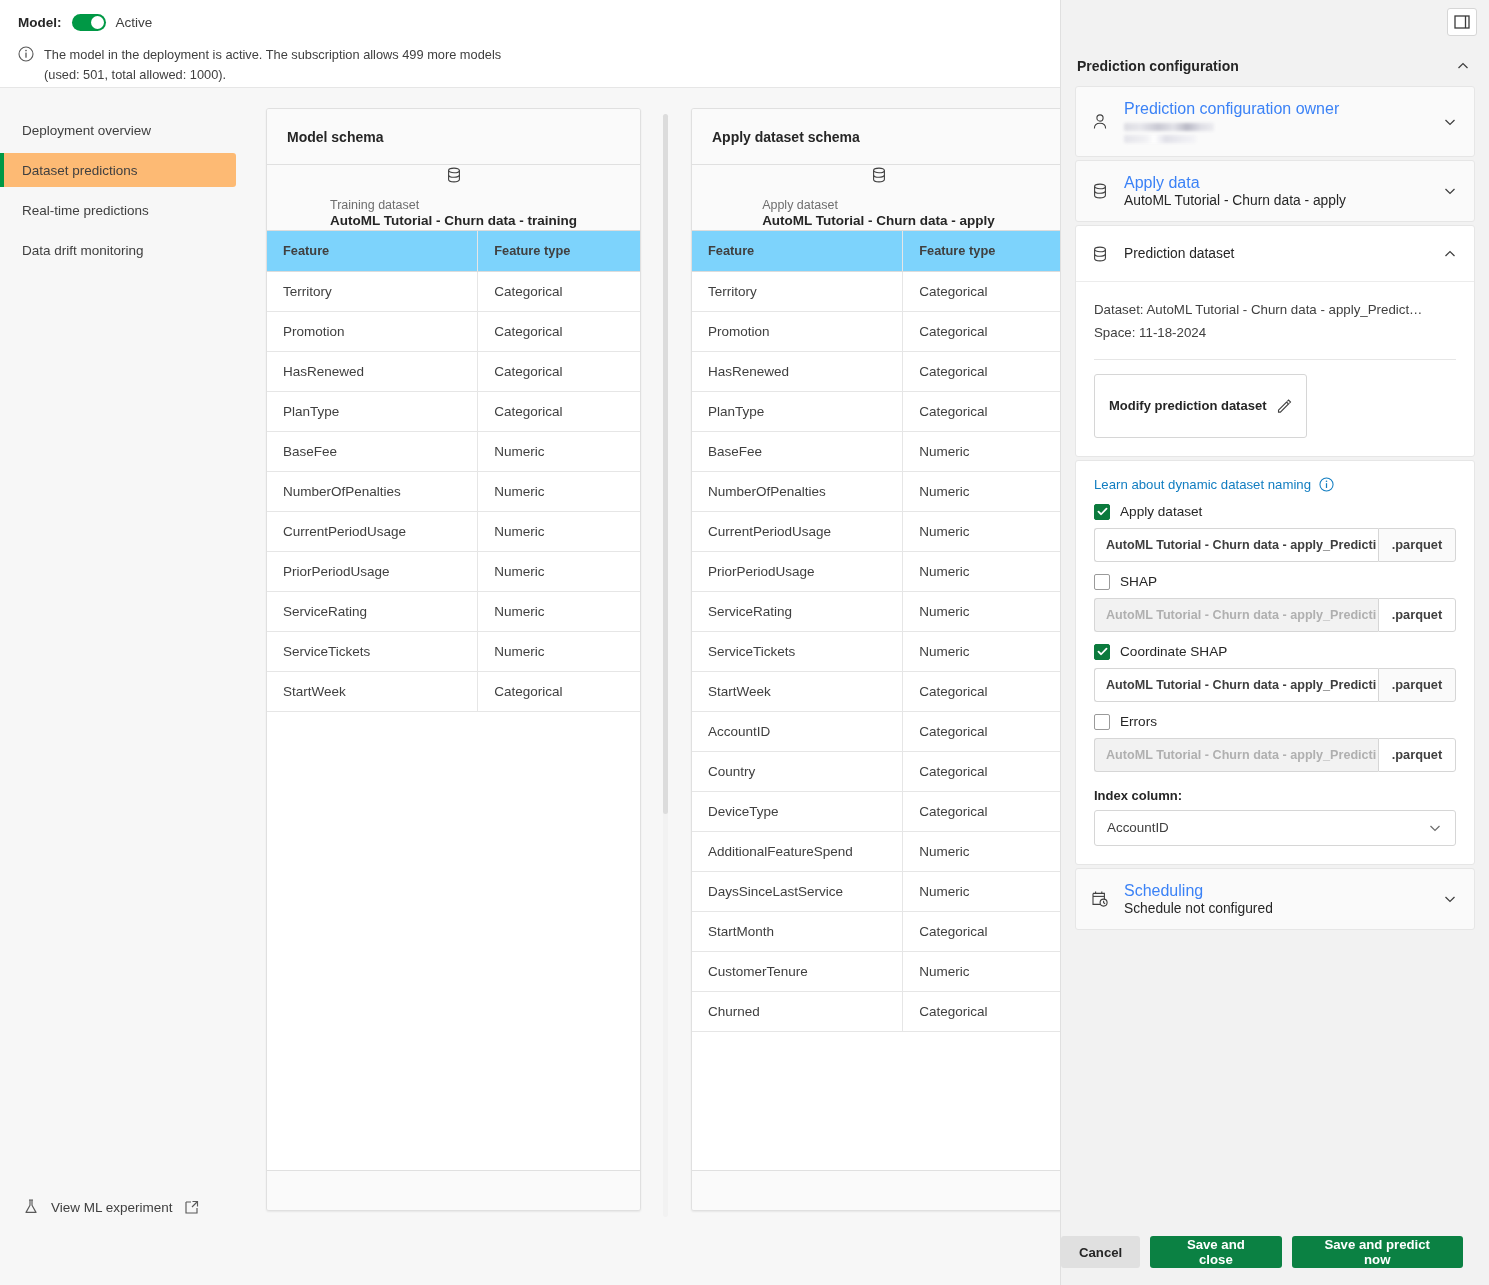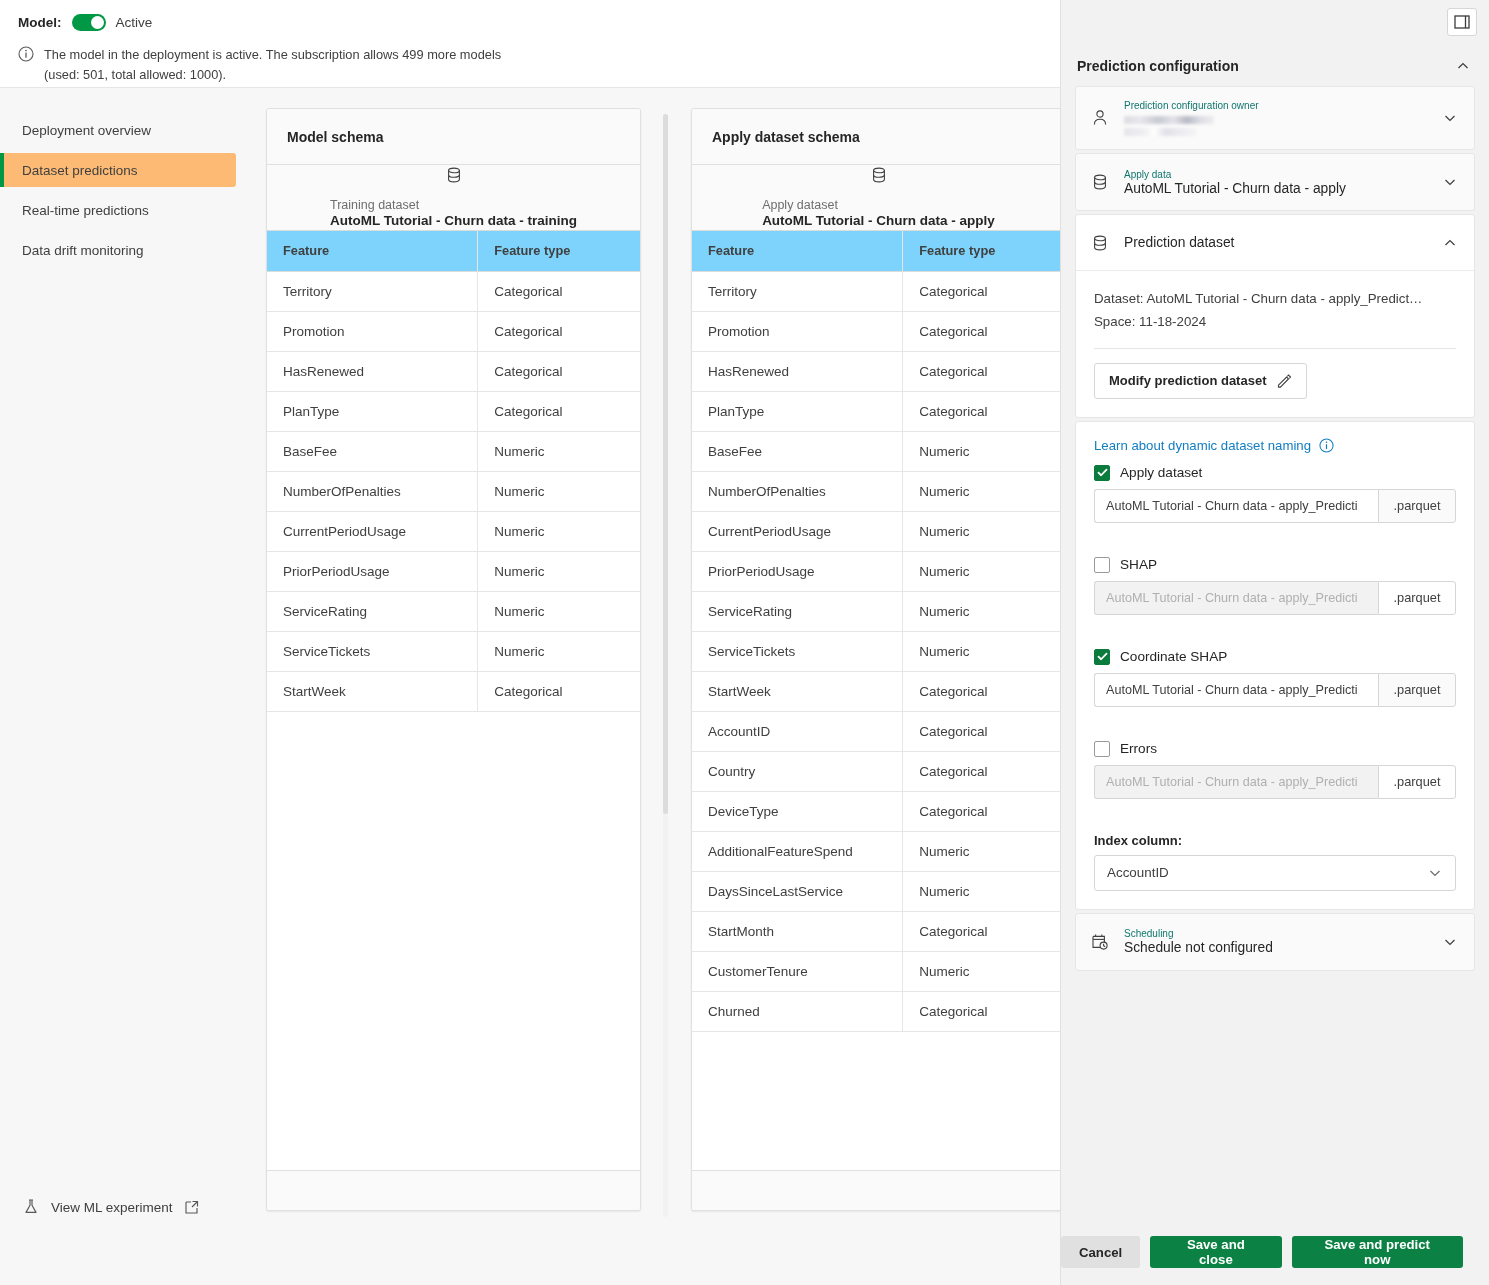--- a/index.html
+++ b/index.html
@@ -159,21 +159,21 @@
 
   .acc {
     background: #fafafa; border: 1px solid #e6e6e6; border-radius: 3px;
     margin-bottom: 3px;
   }
   .acc-row {
     display: flex; align-items: center; gap: 14px;
     padding: 13px 16px 13px 14px; min-height: 56px; cursor: pointer;
   }
   .acc-texts { flex: 1 1 auto; min-width: 0; display: flex; flex-direction: column; gap: 1px; }
-  .acc-sub { font-size: 10px; color: #0f766e; }
+  .acc-sub { font-size: 16px; color: #3b82f6; }
   .acc-val { font-size: 13.8px; color: #262626; }
   .acc-title { font-size: 13.8px; color: #262626; flex: 1 1 auto; }
   .blur-bar {
     width: 90px; height: 8px; margin-top: 4px;
     background: linear-gradient(90deg,#dcdce2 0%,#e7e7ec 18%,#c9c9d3 38%,#e2e2e8 55%,#b9b9c6 70%,#dedee5 85%,#ececf0 100%);
     filter: blur(1.4px); border-radius: 2px;
   }
   .blur-bar2 {
     width: 72px; height: 8px; margin-top: 3px;
     background: linear-gradient(90deg,#e4e4ea 0%,#f0f0f3 30%,#ffffff 42%,#e0e0e8 58%,#ececf1 80%,#f4f4f7 100%);
@@ -181,37 +181,37 @@
   }
 
   .acc-open { background: #ffffff; border: 1px solid #e6e6e6; border-radius: 3px; margin-bottom: 3px; }
   .acc-open .acc-row { border-bottom: 1px solid #ececec; }
   .acc-body { padding: 16px 18px 18px 18px; }
   .ds-line { font-size: 13.3px; color: #404040; line-height: 1.75; white-space: nowrap; overflow: hidden; text-overflow: ellipsis; }
   .hr { height: 1px; background: #e6e6e6; margin: 14px 0 14px 0; }
   .btn-outline {
     display: inline-flex; align-items: center; gap: 10px;
     border: 1px solid #d6d6d6; background: #ffffff; border-radius: 3px;
-    padding: 9px 14px; font-size: 13px; font-weight: bold; color: #262626;
+    padding: 23px 14px; font-size: 13px; font-weight: bold; color: #262626;
     cursor: pointer;
   }
 
   .link { color: #117dc1; font-size: 13.2px; cursor: pointer; }
   .link-row { display: flex; align-items: center; gap: 8px; margin-bottom: 12px; }
 
   .opt-row { display: flex; align-items: center; gap: 10px; margin-bottom: 8px; }
   .cb {
     width: 16px; height: 16px; border-radius: 2px; flex: 0 0 16px;
     border: 1.5px solid #9a9a9a; background: #ffffff;
     display: flex; align-items: center; justify-content: center; cursor: pointer;
   }
   .cb.checked { background: #0b7a3d; border-color: #0b7a3d; }
   .opt-label { font-size: 13.6px; color: #262626; }
 
-  .field-group { display: flex; margin-bottom: 34px; }
+  .field-group { display: flex; margin-bottom: 12px; font-weight: bold; }
   .field-name {
     flex: 1 1 auto; min-width: 0;
     border: 1px solid #d6d6d6; border-right: none;
     border-radius: 3px 0 0 3px;
     background: #ffffff; color: #404040;
     font-size: 12.6px; padding: 9px 11px; height: 34px;
     font-family: "Liberation Sans", sans-serif;
     white-space: nowrap; overflow: hidden; text-overflow: clip;
     display: flex; align-items: center;
   }

